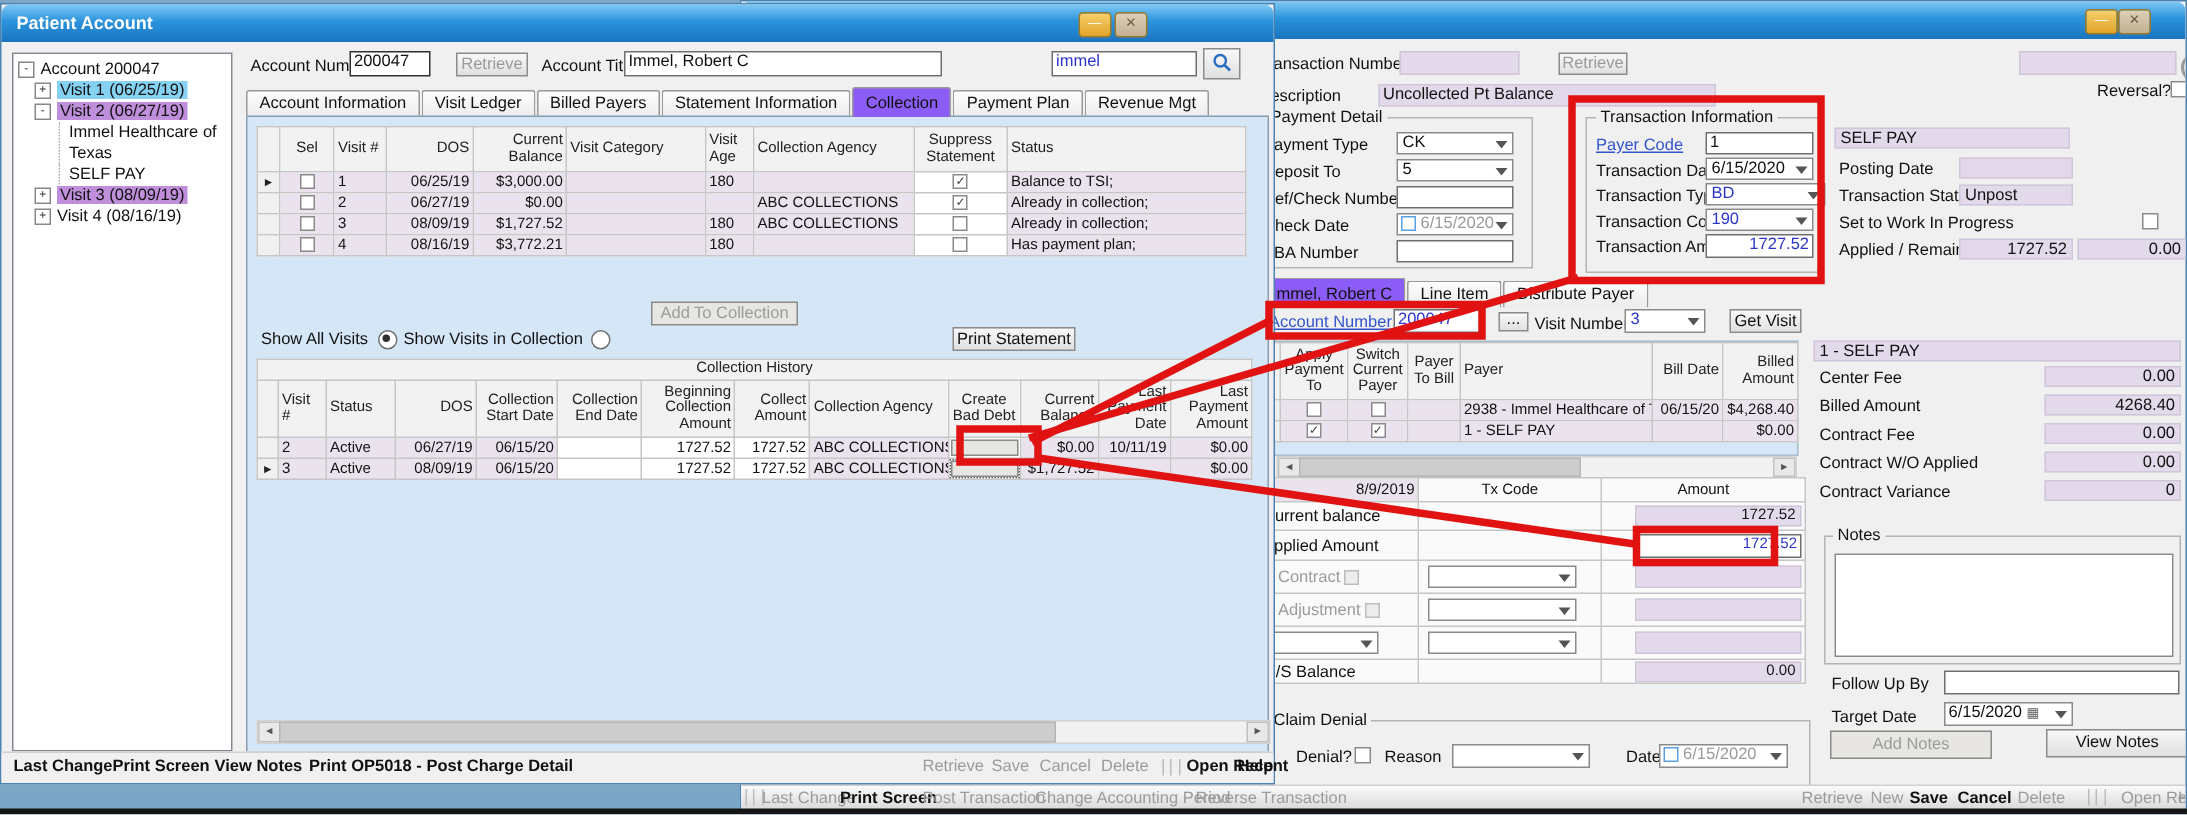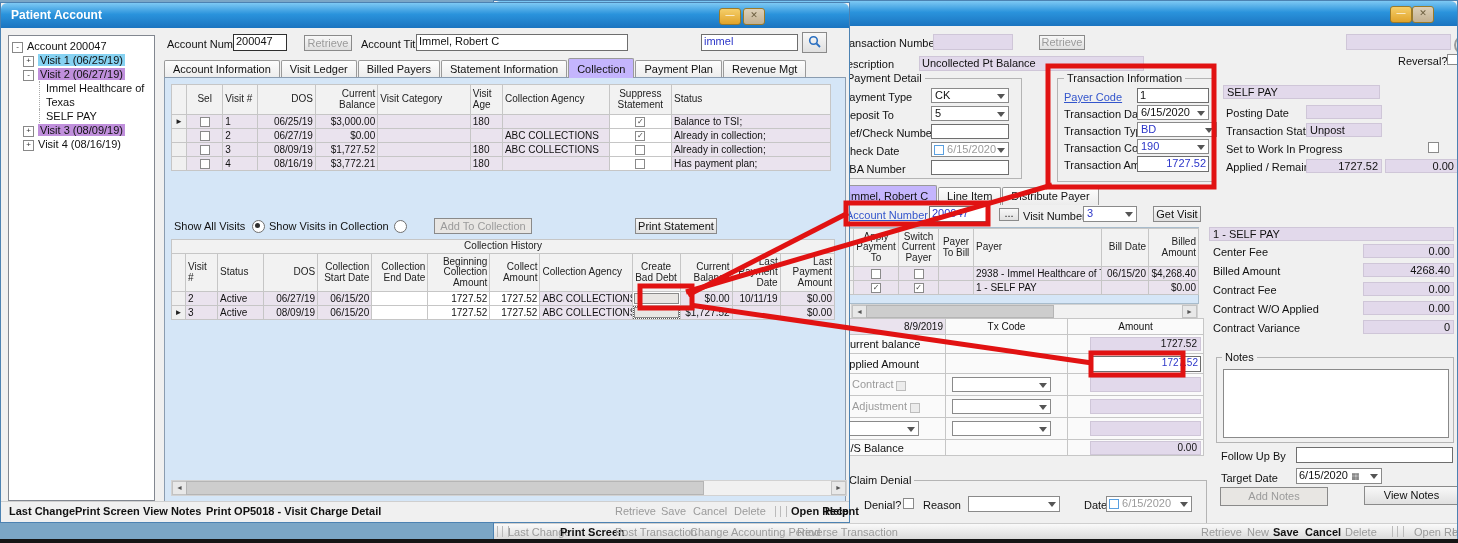--- a/index.html
+++ b/index.html
@@ -42,21 +42,21 @@
            padding:0 14px 0 2px;overflow:hidden;white-space:nowrap}
   .grid{border-collapse:collapse;table-layout:fixed;font-size:10px;background:#fff}
   .grid td,.grid th{border:1px solid #c6c6c6;padding:0 2px;overflow:hidden;white-space:nowrap;height:13px}
   .grid th{background:#f2f2f2;font-weight:normal;line-height:1.05;color:#222}
   .lavc{background:#eae3ee}
   .selc{background:#f0f0f0;text-align:center;font-size:8px;color:#222}
   .wc{background:#fff}
   .tabs{position:absolute;display:flex;align-items:flex-end}
   .tab{border:1px solid #9a9a9a;border-bottom:none;background:linear-gradient(#fdfdfd,#ececec);
        padding:2px 8px 3px;margin-right:1px;white-space:nowrap;border-radius:2px 2px 0 0}
-  .tab.on{background:#c4b5fd;padding-top:4px;position:relative;z-index:2}
+  .tab.on{background:#8b5cf6;padding-top:4px;position:relative;z-index:2}
   .grp{position:absolute;border:1px solid #b4b4b4;box-sizing:border-box}
   .grplbl{position:absolute;background:#f0f0f0;padding:0 3px;white-space:nowrap}
   .exp{display:inline-block;width:9px;height:9px;border:1px solid #888;background:#fff;
        font-size:8px;line-height:7px;text-align:center;color:#333;margin-right:4px;vertical-align:1px}
   .hl{padding:0 2px}
   .sbar{position:absolute;background:#f0f0f0;border-top:1px solid #cfcfcf}
   .grip{position:absolute;width:10px;height:11px;border-left:1px solid #bbb;border-right:1px solid #bbb;top:4px}
   .grip::after{content:"";position:absolute;left:4px;top:0;bottom:0;border-left:1px solid #bbb}
   .sb-track{position:absolute;background:#f1f1f1;border:1px solid #d2d2d2}
   .sb-btn{position:absolute;top:0;bottom:0;width:13px;background:#e8e8e8;border:1px solid #c2c2c2;
@@ -429,21 +429,21 @@
         <td class="wc ac"><span class="cbi"></span></td>
         <td class="lavc">Has payment plan;</td>
       </tr>
     </tbody>
       </table>
 
     <span class="lbl" style="left:173px;top:217px">Show All Visits</span>
     <span class="radio on" style="position:absolute;left:247px;top:217px"></span>
     <span class="lbl" style="left:268px;top:217px">Show Visits in Collection</span>
     <span class="radio" style="position:absolute;left:389px;top:217px"></span>
-    <span class="btn btn-flat" style="left:433px;top:215px;width:98px;height:16px;line-height:14px"><span class="dis">Add To Collection</span></span>
+    <span class="btn btn-flat" style="left:433px;top:198px;width:98px;height:16px;line-height:14px"><span class="dis">Add To Collection</span></span>
     <span class="btn" style="left:634px;top:215px;width:82px;height:16px;line-height:14px">Print Statement</span>
 
     <table class="grid" style="position:absolute;left:170px;top:236px;width:664px">
       <colgroup>
           <col style="width:14px">
           <col style="width:32px">
           <col style="width:46px">
           <col style="width:54px">
           <col style="width:54px">
           <col style="width:56px">
@@ -514,21 +514,21 @@
     <div class="sb-track" style="left:170px;top:477px;width:674px;height:14px">
       <span class="sb-btn" style="left:0">◄</span>
       <span class="sb-thumb" style="left:14px;width:516px"></span>
       <span class="sb-btn" style="right:0">►</span>
     </div>
 
     <div class="sbar" style="left:0;right:0;bottom:0;height:20px">
       <span class="lbl" style="left:8px;top:3px;font-weight:bold">Last Change</span>
       <span class="lbl" style="left:74px;top:3px;font-weight:bold">Print Screen</span>
       <span class="lbl" style="left:142px;top:3px;font-weight:bold">View Notes</span>
-      <span class="lbl" style="left:205px;top:3px;font-weight:bold">Print OP5018 - Visit Charge Detail</span>
+      <span class="lbl" style="left:205px;top:3px;font-weight:bold">Print OP5018 - Post Charge Detail</span>
       <span class="lbl glbl" style="left:614px;top:3px">Retrieve</span>
       <span class="lbl glbl" style="left:660px;top:3px">Save</span>
       <span class="lbl glbl" style="left:692px;top:3px">Cancel</span>
       <span class="lbl glbl" style="left:733px;top:3px">Delete</span>
       <span class="grip" style="left:774px;top:4px"></span>
       <span class="lbl" style="left:790px;top:3px;font-weight:bold">Open Recent</span>
       <span class="lbl" style="left:824px;top:3px;font-weight:bold">Help</span>
     </div>
   </div>
 

